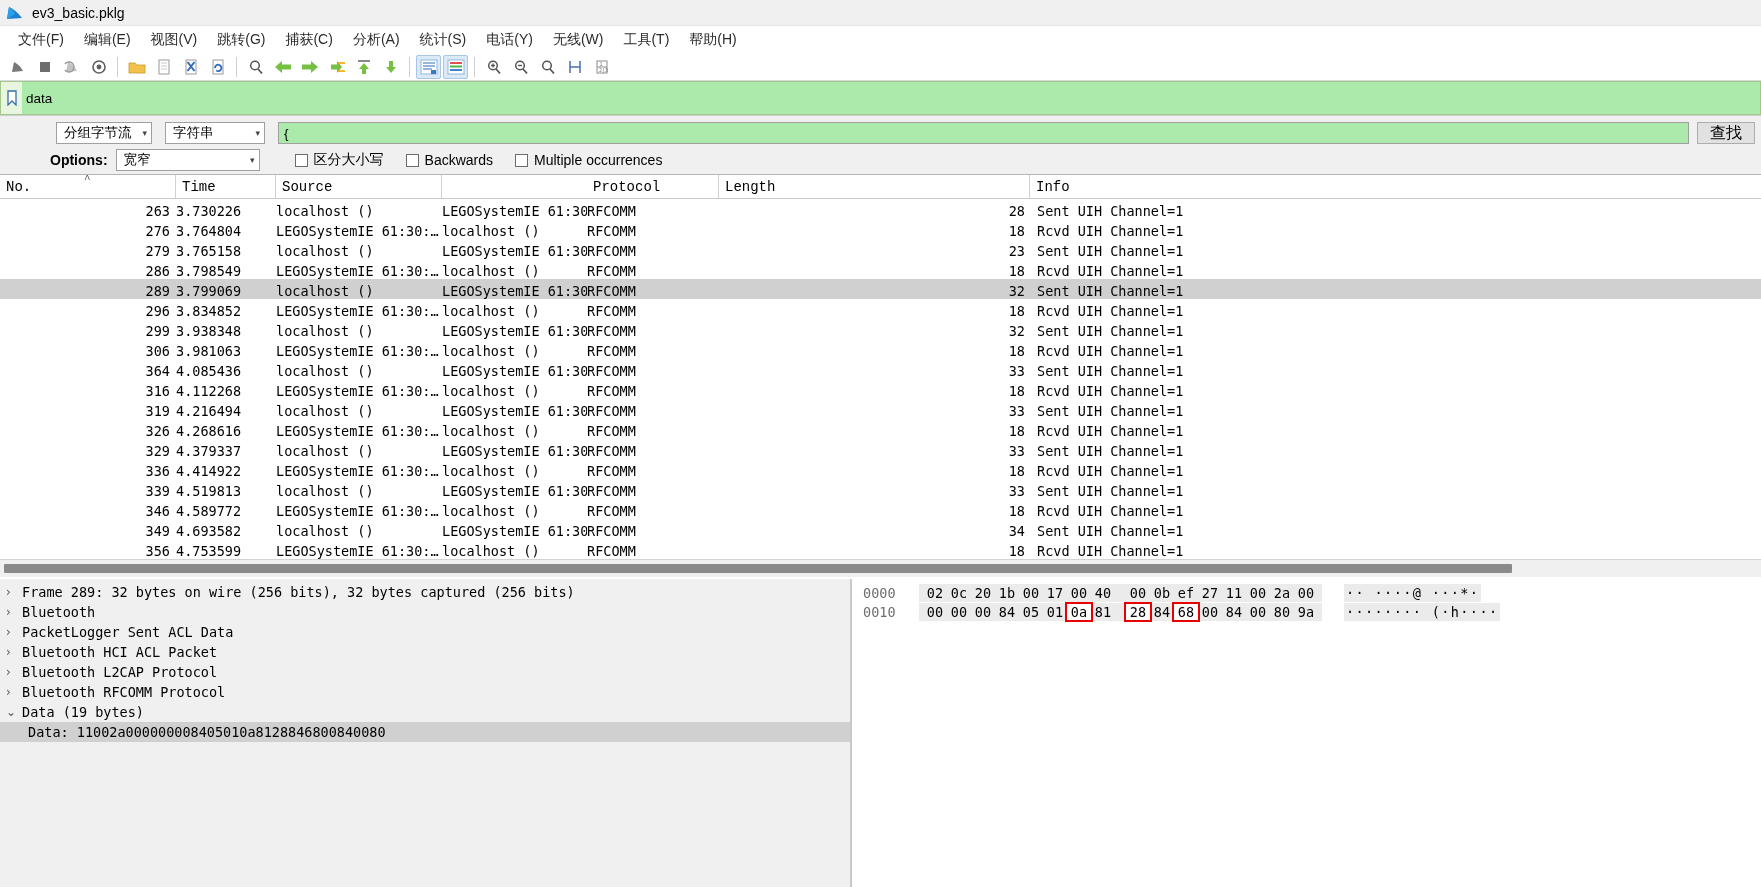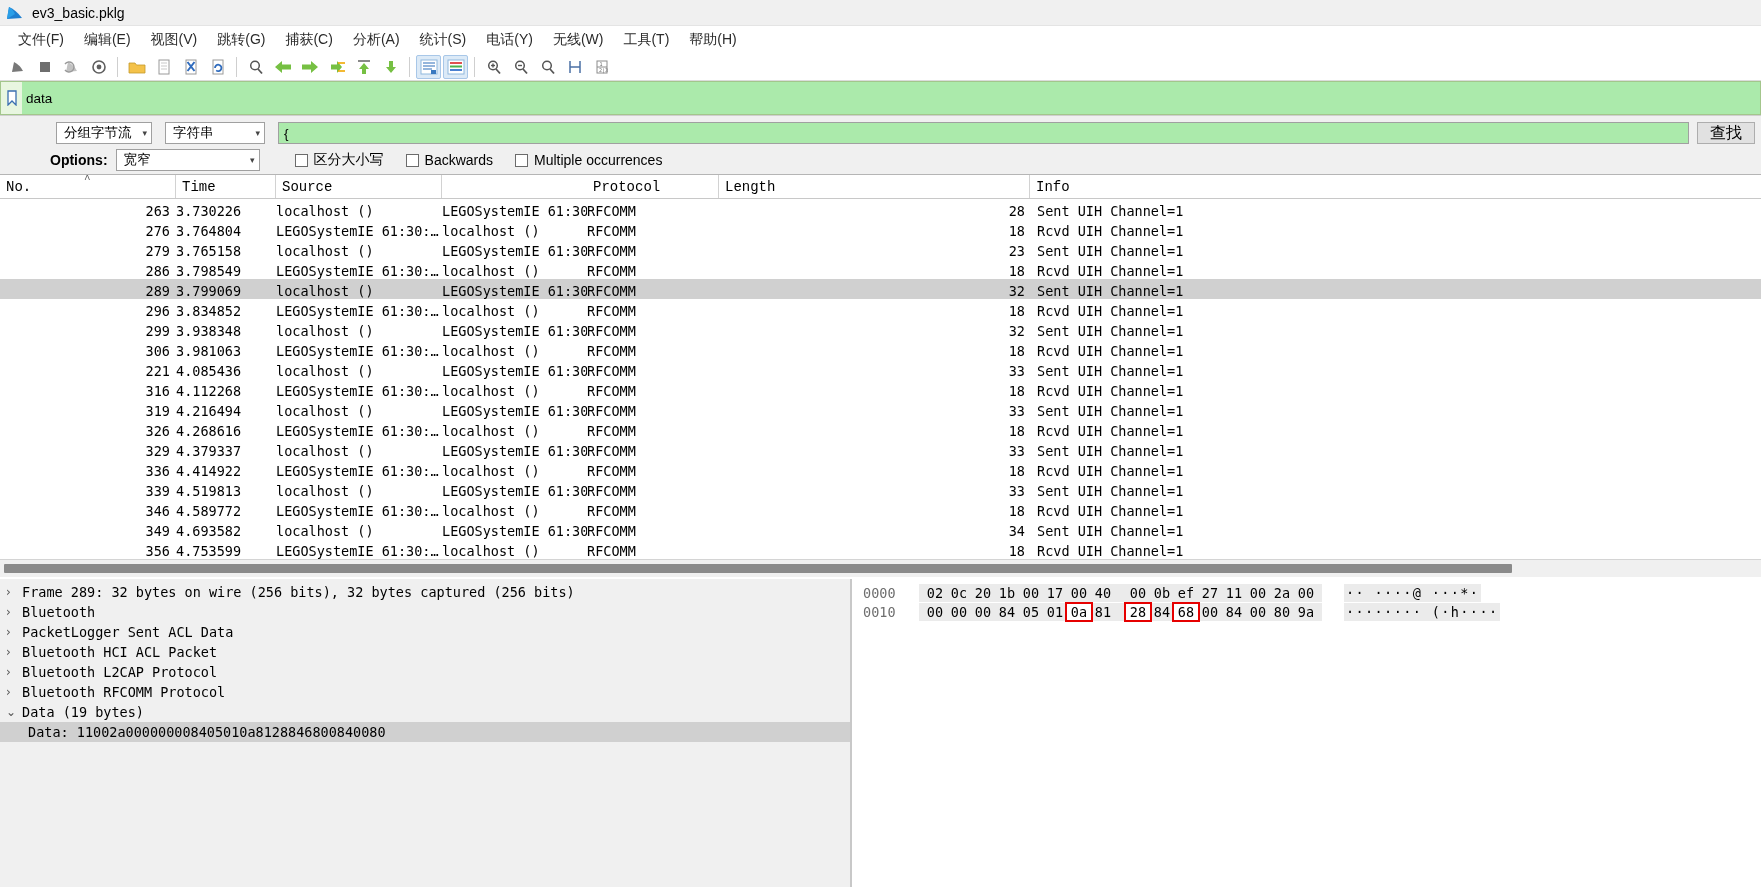--- a/index.html
+++ b/index.html
@@ -611,21 +611,21 @@
       <div class="prow">
         <div class="c-no">306</div>
         <div class="c-time">3.981063</div>
         <div class="c-src">LEGOSystemIE_61:30:…</div>
         <div class="c-dst">localhost ()</div>
         <div class="c-proto">RFCOMM</div>
         <div class="c-len">18</div>
         <div class="c-info">Rcvd UIH Channel=1</div>
       </div>
       <div class="prow">
-        <div class="c-no">221</div>
+        <div class="c-no">364</div>
         <div class="c-time">4.085436</div>
         <div class="c-src">localhost ()</div>
         <div class="c-dst">LEGOSystemIE_61:30:…</div>
         <div class="c-proto">RFCOMM</div>
         <div class="c-len">33</div>
         <div class="c-info">Sent UIH Channel=1</div>
       </div>
       <div class="prow">
         <div class="c-no">316</div>
         <div class="c-time">4.112268</div>

